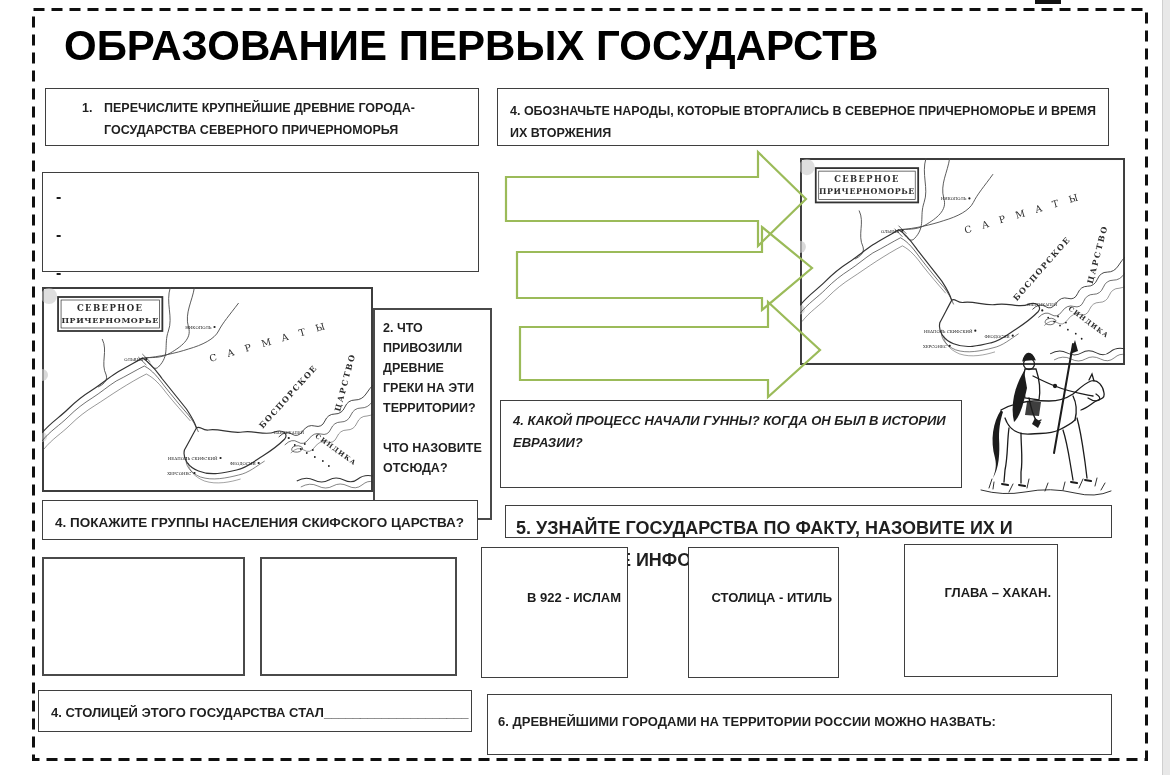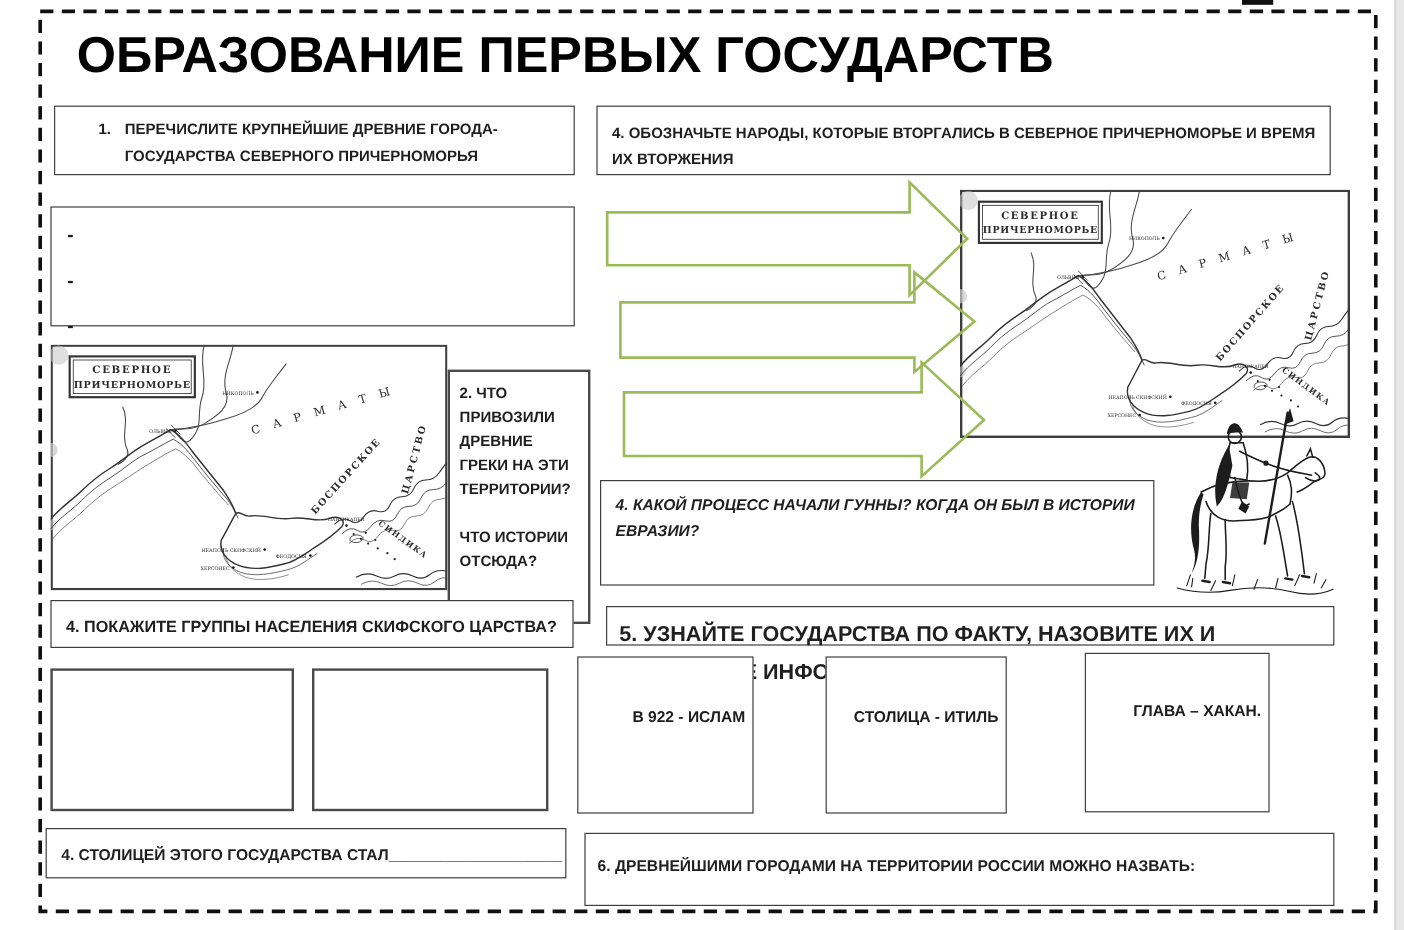--- a/index.html
+++ b/index.html
@@ -124,21 +124,21 @@
     <div>-</div>
   </div>
 
   <svg class="abs map-svg" style="left:42px;top:287px;" width="331" height="205" viewBox="0 0 330 205" preserveAspectRatio="none">
     <use href="#blackSeaMap"></use>
   </svg>
 
   <div class="abs wbox thick qtext" style="left:373px;top:280px;width:119px;height:212px;padding:8px 8px;line-height:1.6;margin-top:28px;">
     <div>2. ЧТО ПРИВОЗИЛИ ДРЕВНИЕ ГРЕКИ НА ЭТИ ТЕРРИТОРИИ?</div>
     <div style="height:20px;"></div>
-    <div>ЧТО ИСТОРИИ ОТСЮДА?</div>
+    <div>ЧТО НАЗОВИТЕ ОТСЮДА?</div>
   </div>
 
   <svg class="abs map-svg" style="left:800px;top:158px;" width="325" height="207" viewBox="0 0 330 205" preserveAspectRatio="none">
     <use href="#blackSeaMap"></use>
   </svg>
 
   <svg class="abs arrows-svg" style="left:500px;top:145px;" width="330" height="260">
     <polygon points="6,32 258,32 258,7 306,54 258,101 258,76 6,76" stroke="#9bbb59"></polygon>
     <polygon points="17,107 262,107 262,82 312,123 262,165 262,153 17,153" stroke="#9bbb59"></polygon>
     <polygon points="20,182 268,182 268,157 320,205 268,252 268,235 20,235" stroke="#9bbb59"></polygon>

